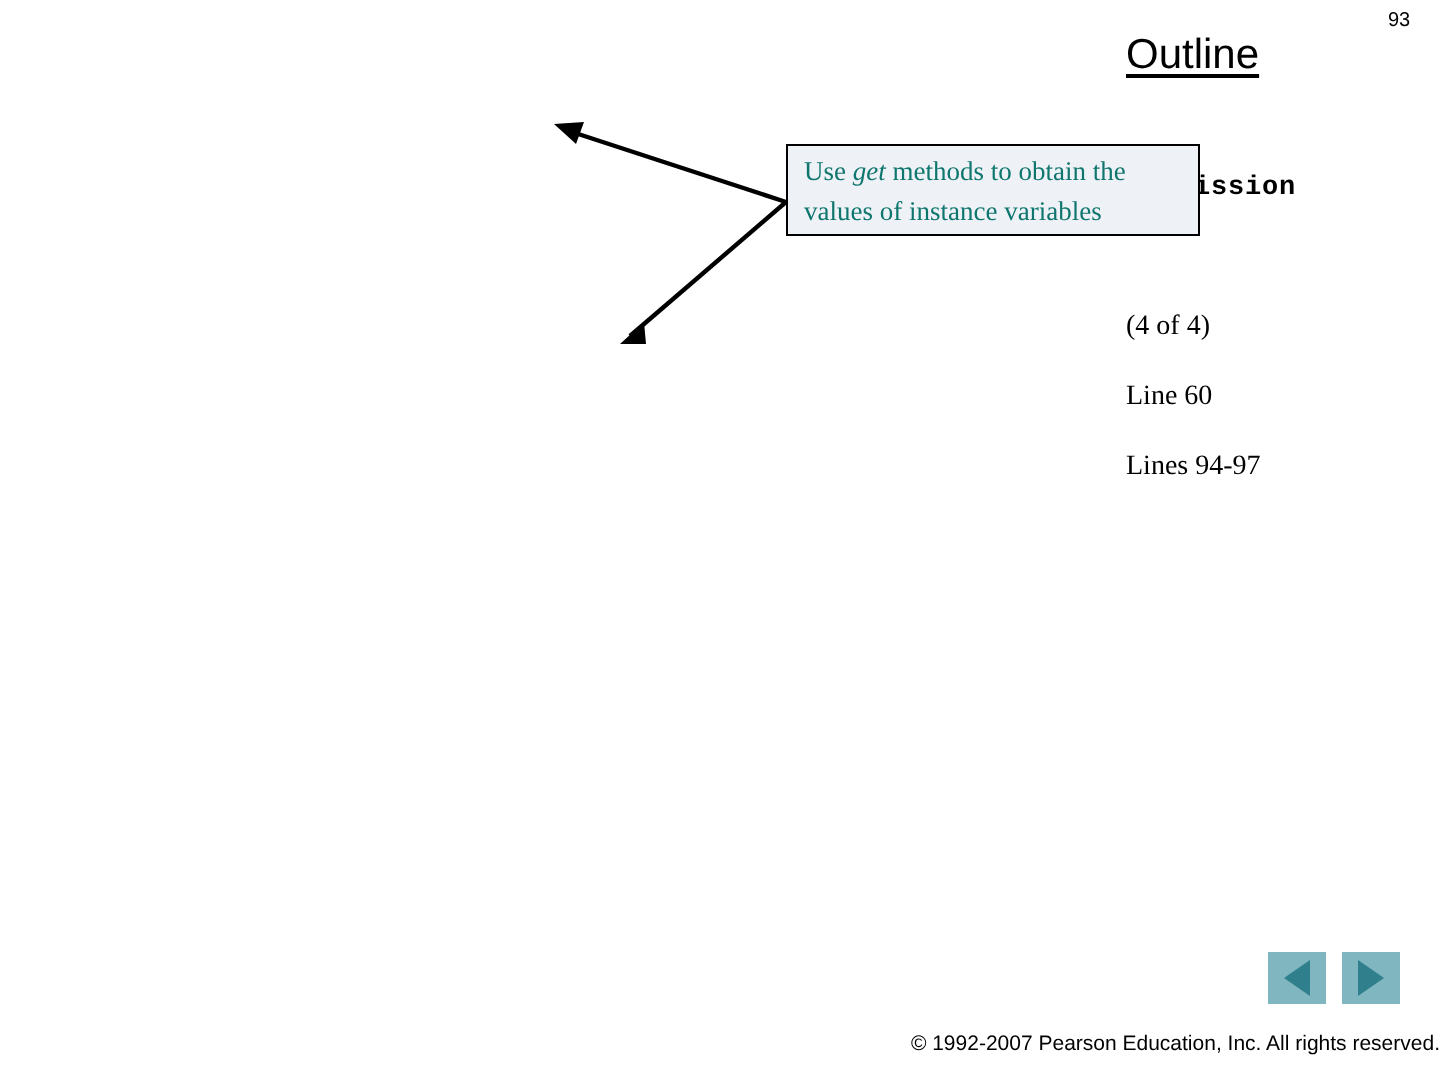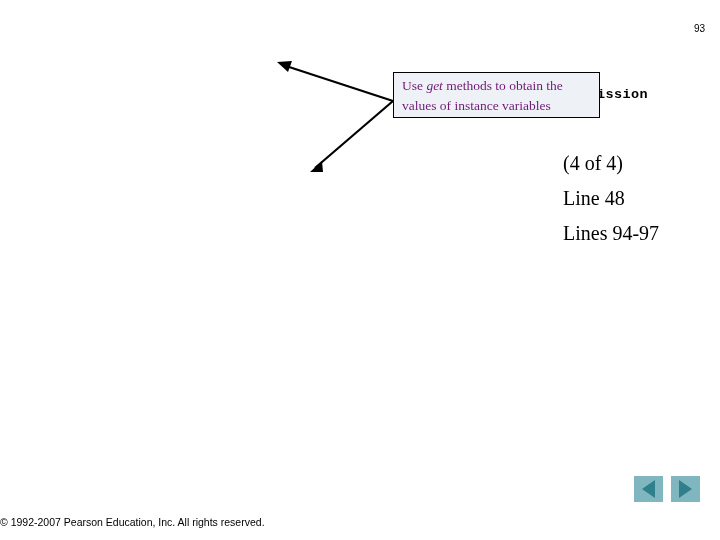--- a/index.html
+++ b/index.html
@@ -16,21 +16,21 @@
   #slide {
     position: relative;
     width: 720px;
     height: 540px;
     background: #ffffff;
   }
 
   
   #page-number {
     position: absolute;
-    top: 23px;
+    top: 5px;
     left: 694px;
     font-family: "Liberation Sans", sans-serif;
     font-size: 10px;
     color: #000000;
     line-height: 12px;
     white-space: nowrap;
   }
 
   
   #outline-title {
@@ -44,21 +44,21 @@
     text-decoration: underline;
     text-underline-offset: 3px;
     white-space: nowrap;
   }
 
   
   .outline-item {
     position: absolute;
     left: 563px;
     font-family: "Liberation Serif", serif;
-    font-size: 20px;
+    font-size: 14px;
     color: #000000;
     line-height: 17px;
     white-space: nowrap;
   }
   .outline-item.mono {
     font-family: "Liberation Mono", monospace;
     font-weight: bold;
     font-size: 13.5px;
     letter-spacing: 0.4px;
   }
@@ -85,21 +85,21 @@
     top: 72px;
     width: 207px;
     height: 46px;
     box-sizing: border-box;
     background: #eef2f7;
     border: 1.3px solid #000000;
     padding: 3px 6px 0 8px;
     font-family: "Liberation Serif", serif;
     font-size: 13.5px;
     line-height: 20px;
-    color: #701a75;
+    color: #0f766e;
   }
   #callout-note .em {
     font-style: italic;
   }
 
   
   #nav-buttons {
     position: absolute;
     left: 634px;
     top: 476px;
@@ -127,41 +127,42 @@
   .nav-button .tri.right {
     border-left: 13px solid #2f7f8c;
   }
 
   
   #footer-copyright {
     position: absolute;
     left: 0;
     top: 516px;
     width: 720px;
-    text-align: left;
+    text-align: right;
     font-family: "Liberation Sans", sans-serif;
     font-size: 10.5px;
     color: #000000;
     white-space: nowrap;
   }
 </style>
 </head>
 <body>
 
 <div id="slide">
 
   <div id="page-number">93</div>
 
+  <div id="outline-title">Outline</div>
 
   <div class="outline-item mono" id="file-line-1">Commission</div>
 
 
   <div class="outline-item" id="outline-count">(4 of 4)</div>
 
-  <div class="outline-item" id="outline-line-1">Line 48</div>
+  <div class="outline-item" id="outline-line-1">Line 60</div>
 
   <div class="outline-item" id="outline-line-2">Lines 94-97</div>
 
   <svg id="annotation-arrows" viewBox="0 0 720 540" xmlns="http://www.w3.org/2000/svg">
     <g>
       <line x1="393" y1="101" x2="283" y2="65" stroke="#000000" stroke-width="2.2"></line>
       <polygon points="277,62 292,61 288,72" fill="#000000"></polygon>
     </g>
     <g>
       <line x1="393" y1="101" x2="315" y2="168" stroke="#000000" stroke-width="2.2"></line>

